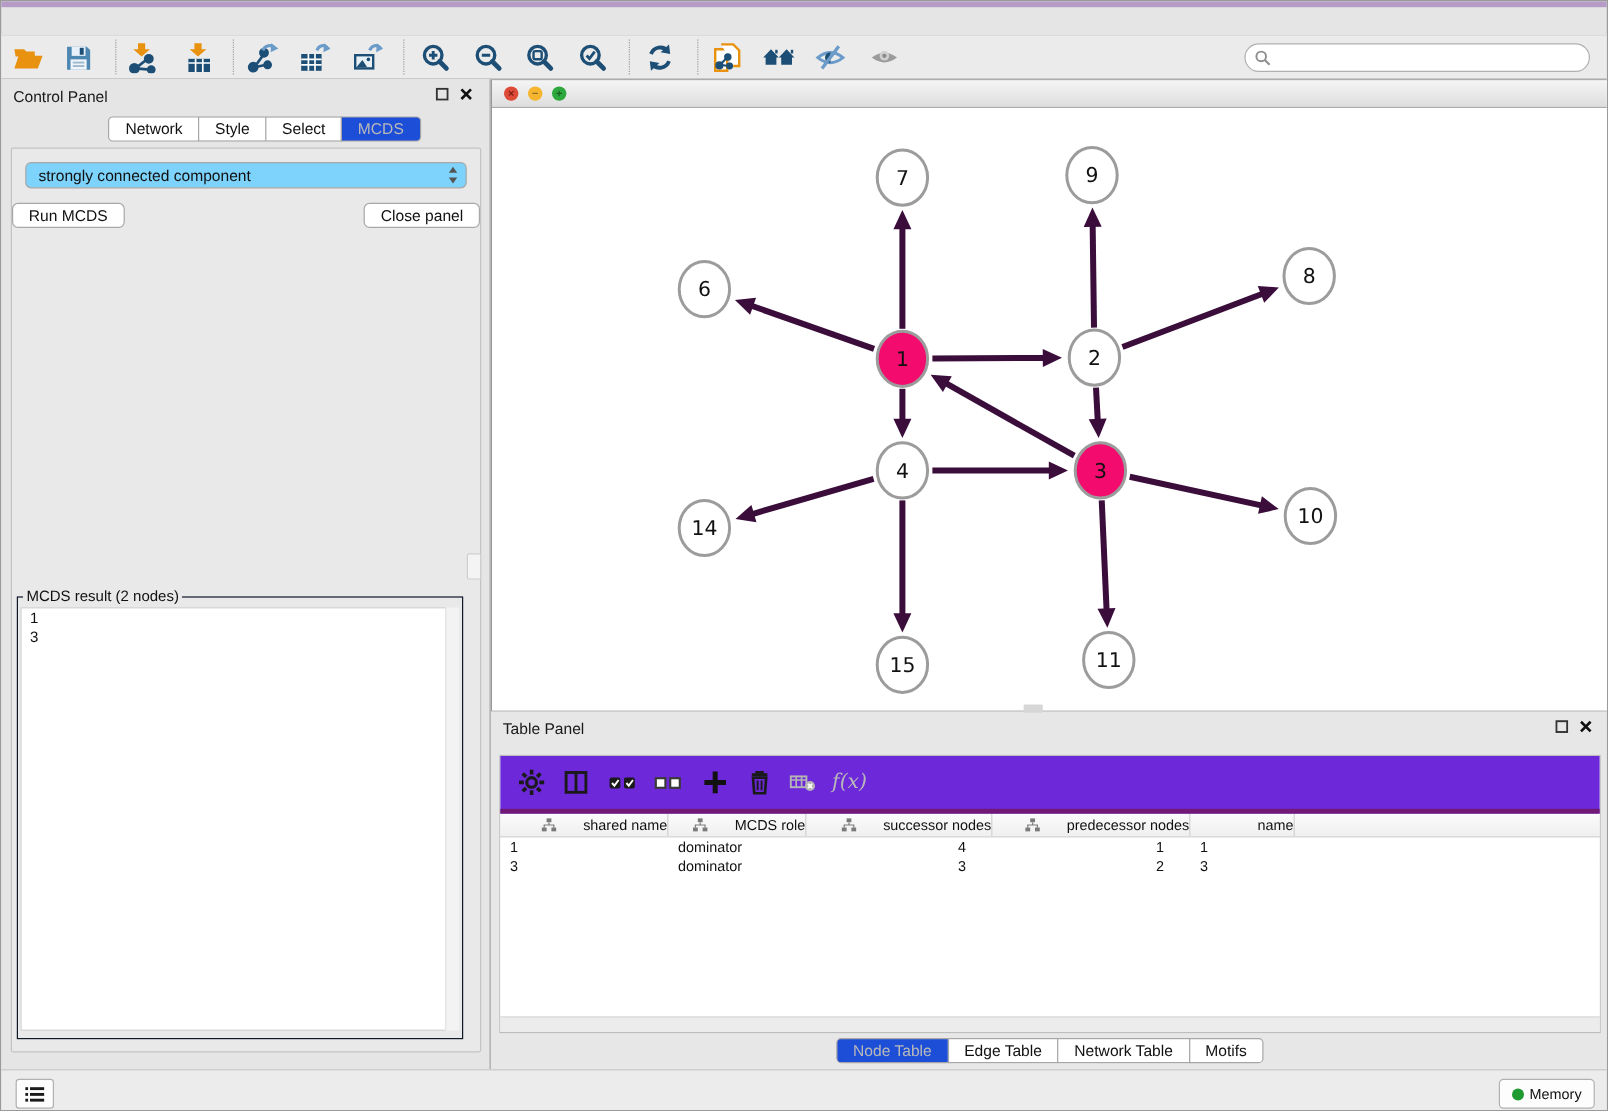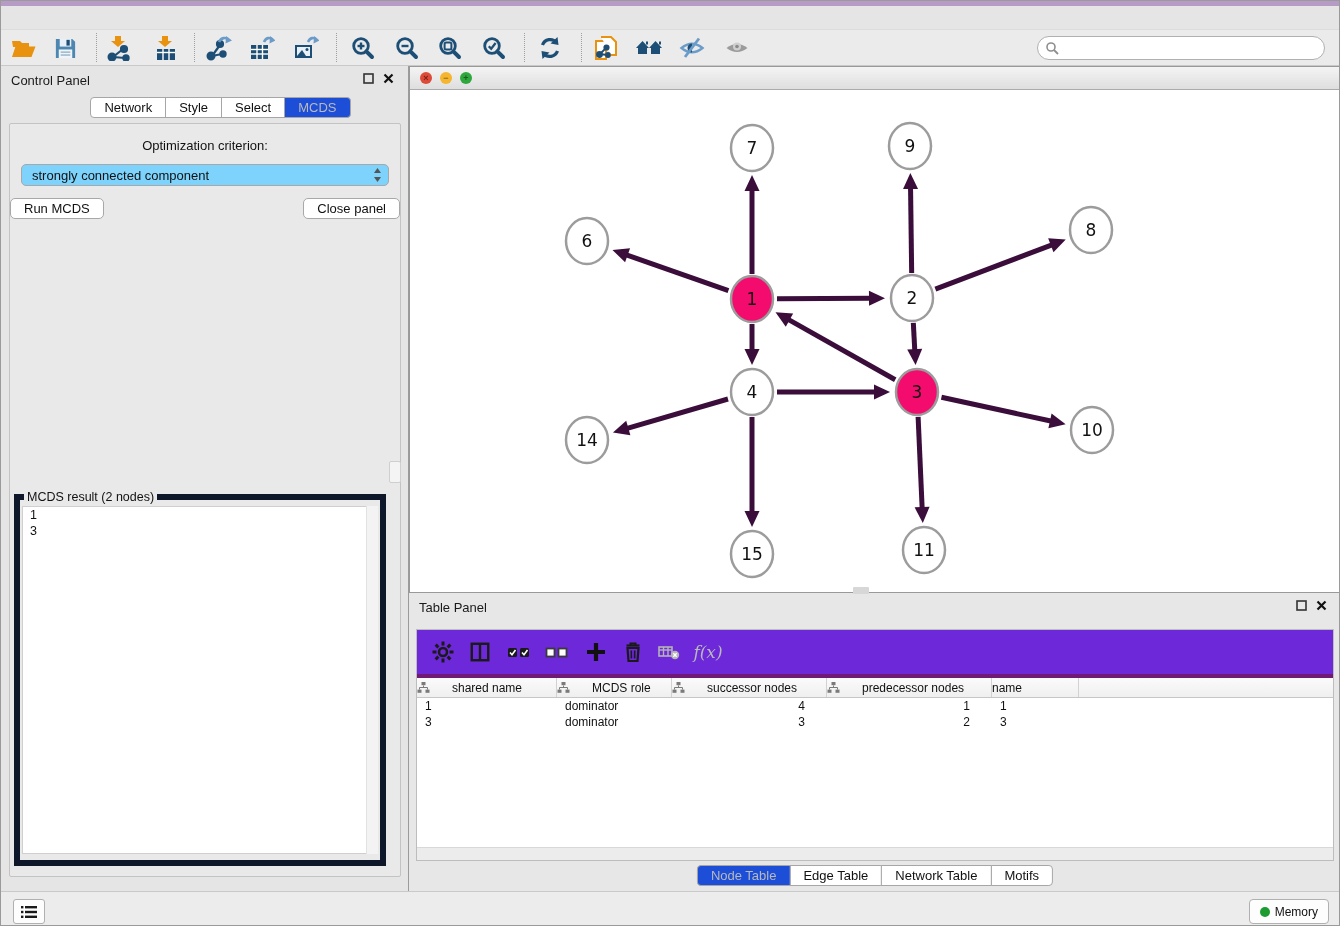--- a/index.html
+++ b/index.html
@@ -39,21 +39,21 @@
       background:#e9e9e9;border:1px solid #c3c3c3;border-radius:2px;box-sizing:border-box;}
   .opt-label{margin-top:14px;text-align:center;font-size:13px;color:#111;}
   .criterion{margin:11px auto 0;width:368px;height:22px;background:#7dd3fc;border:1px solid #a8a8a8;
       border-radius:5px;display:flex;align-items:center;font-size:13px;color:#111;
       padding:0 6px 0 10px;box-sizing:border-box;cursor:pointer;gap:13px;}
   .criterion .val{flex:1;}
   .cp-buttons{margin-top:12px;display:flex;justify-content:space-between;gap:14px;}
   .btn{background:#fff;border:1px solid #a8a8a8;border-radius:5px;font-size:13px;color:#111;
       padding:2px 13px;cursor:pointer;font-family:"Liberation Sans",sans-serif;}
   fieldset.result{position:absolute;left:4px;top:366px;width:372px;height:376px;margin:0;
-      border:6px solid #0f172a;padding:0;box-sizing:border-box;background:#e9e9e9;}
+      border:1px solid #0f172a;padding:0;box-sizing:border-box;background:#e9e9e9;}
   fieldset.result legend{font-size:12.5px;color:#111;margin-left:4px;padding:0 3px;}
   .result-box{position:absolute;left:2px;top:2px;right:2px;bottom:2px;background:#fff;
       border:1px solid #cfcfcf;overflow:hidden;}
   .result-scroll{position:absolute;right:0;top:0;width:11px;height:100%;background:#f3f3f3;
       border-left:1px solid #e2e2e2;}
   .result-item{font-size:12.5px;color:#111;padding:1px 0 1px 7px;}
   
   .net-window{position:absolute;left:408px;top:0;width:932px;height:527px;
       border:1px solid #999;box-sizing:border-box;background:#fff;}
   .net-titlebar{position:absolute;left:0;top:0;width:100%;height:23px;
@@ -65,21 +65,21 @@
   
   .table-panel{position:absolute;left:408px;top:527px;width:932px;height:298px;background:#e7e7e7;}
   .tp-container{position:absolute;left:7px;top:36px;width:918px;height:232px;background:#fff;
       border:1px solid #bdbdbd;box-sizing:border-box;display:flex;flex-direction:column;}
   .tp-toolbar{position:relative;height:44px;background:#6d28d9;border-bottom:4px solid #701a75;flex:none;}
   .ttb{position:absolute;top:7px;width:32px;height:30px;display:flex;align-items:center;
       justify-content:center;cursor:pointer;}
   .fx{font-family:"DejaVu Serif",serif;font-style:italic;font-size:17px;color:#b9b9b9;}
   .thead{display:flex;height:19px;flex:none;background:linear-gradient(#fbfbfb,#efefef);
       border-bottom:1px solid #c6c6c6;}
-  .th{display:flex;align-items:center;justify-content:flex-start;gap:22px;font-size:12px;color:#111;
+  .th{display:flex;align-items:center;justify-content:flex-end;gap:22px;font-size:12px;color:#111;
       border-right:1px solid #d2d2d2;box-sizing:border-box;flex:none;cursor:pointer;}
   .trow{display:flex;height:16px;flex:none;background:#fff;}
   .td{font-size:12px;color:#111;box-sizing:border-box;flex:none;padding:1px 6px 0 8px;cursor:default;}
   .td.right{text-align:right;padding-right:22px;}
   .tp-fill{flex:1;background:#fff;}
   .tp-bottom{height:12px;background:#ececec;border-top:1px solid #d8d8d8;flex:none;}
   .tp-tabs{position:absolute;left:50%;transform:translateX(-50%);top:272px;display:flex;}
   
   .statusbar{position:absolute;left:0;top:890px;width:100%;height:36px;background:#ececec;
       border-top:1px solid #c9c9c9;box-sizing:border-box;}
@@ -283,21 +283,20 @@
           <path d="M1.5 1.5 L9.5 9.5 M9.5 1.5 L1.5 9.5" stroke="#111" stroke-width="2.2"></path>
         </svg>
       </div>
       <div class="cp-tabs">
         <div class="seg first">Network</div>
         <div class="seg">Style</div>
         <div class="seg">Select</div>
         <div class="seg last sel">MCDS</div>
       </div>
       <div class="cp-content">
-        <div class="opt-label">Optimization criterion:</div>
         <div class="criterion">
           <span class="val">strongly connected component</span>
           <svg width="9" height="16" viewBox="0 0 9 16">
             <path d="M4.5 1 L8 6 H1 Z" fill="#555"></path>
             <path d="M4.5 15 L1 10 H8 Z" fill="#555"></path>
           </svg>
         </div>
         <div class="cp-buttons">
           <button class="btn">Run MCDS</button>
           <button class="btn">Close panel</button>

